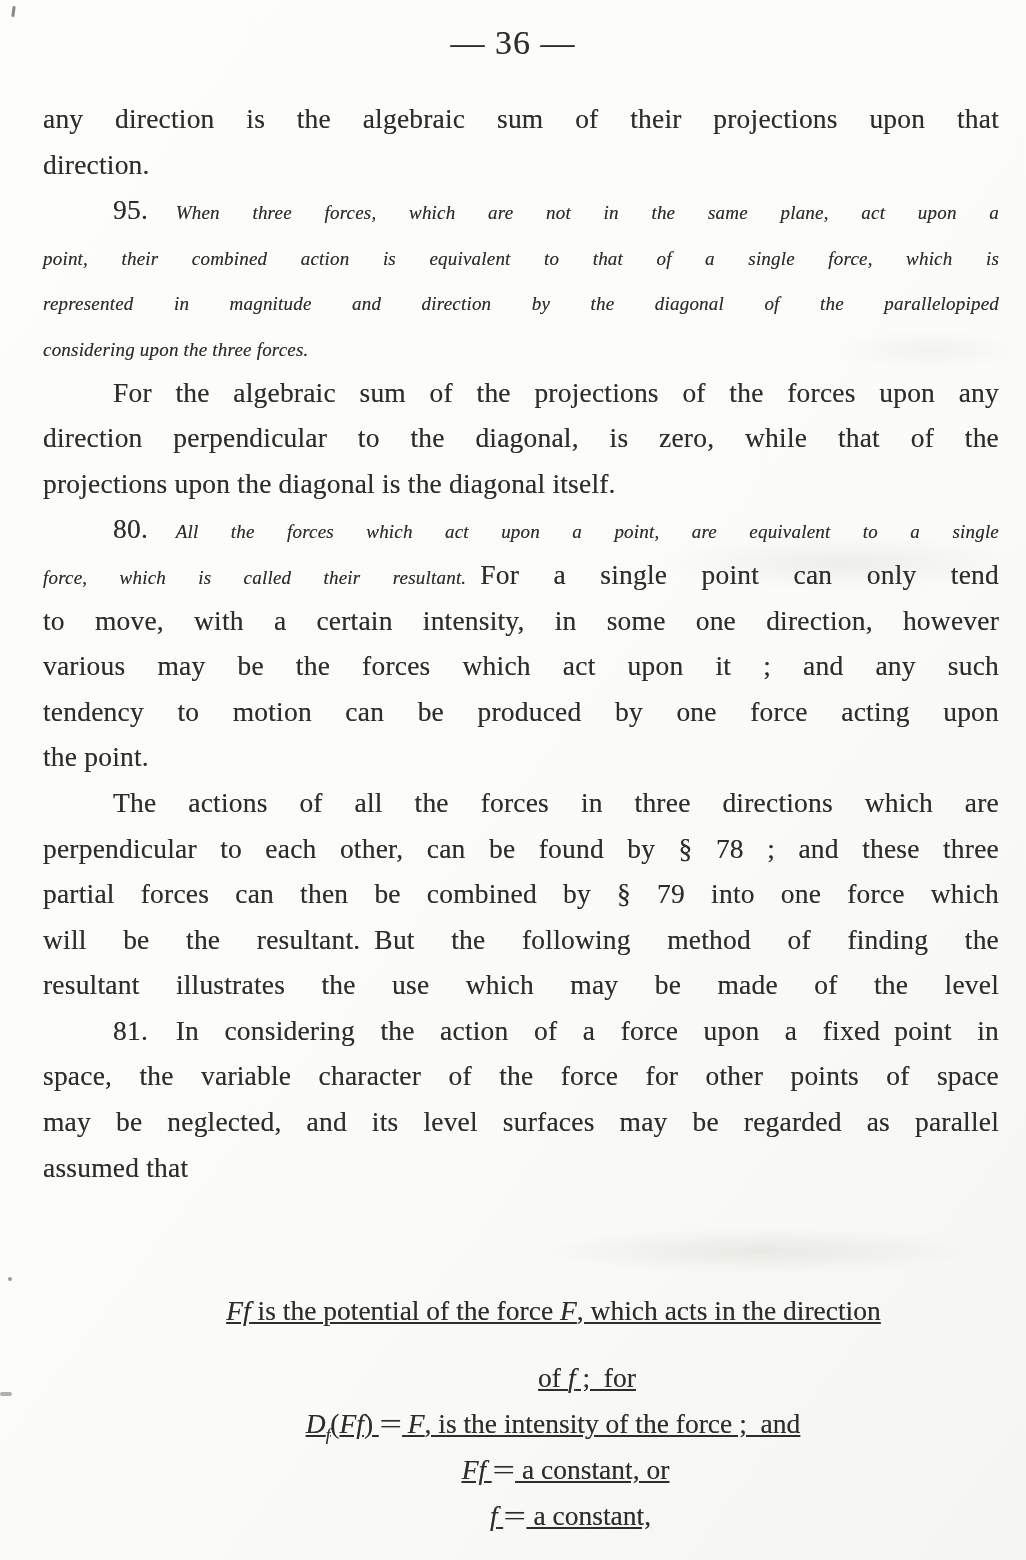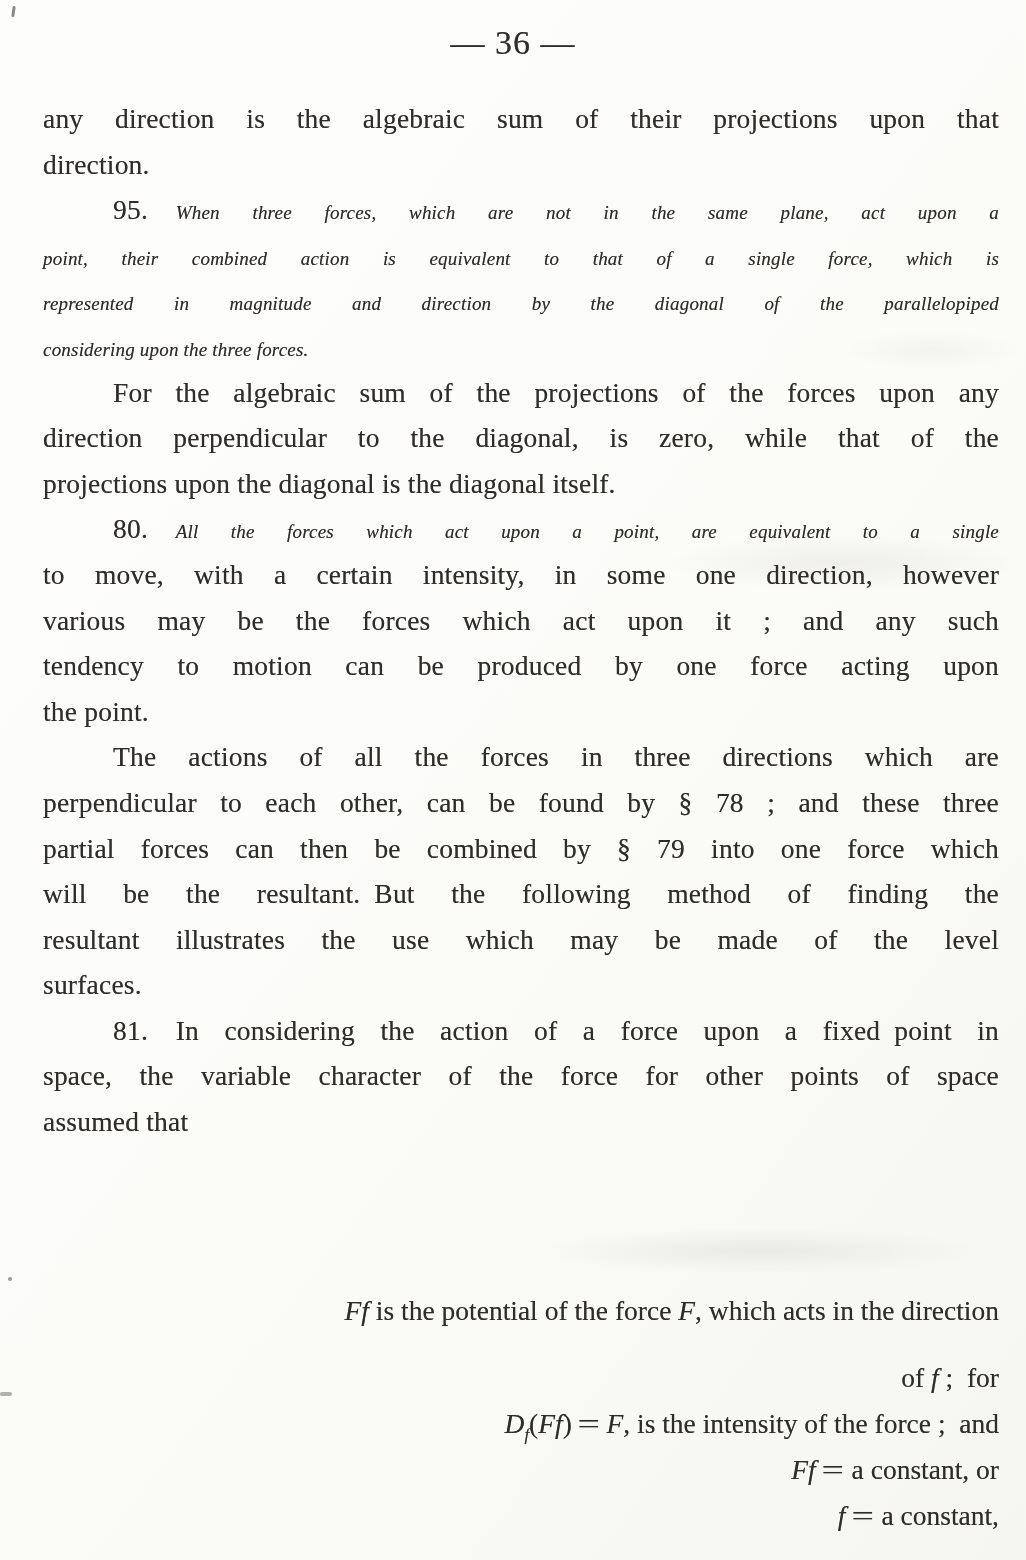--- a/index.html
+++ b/index.html
@@ -20,21 +20,21 @@
   .line {
     height:45.6px; line-height:45.6px; font-size:27.5px;
     letter-spacing:0.2px;
     text-align:justify; text-align-last:justify;
   }
   .line.last { text-align:left; text-align-last:left;font-family:Liberation Serif, serif; }
   .line .i { font-style:italic; font-size:19px; }
   .equation-block { position:absolute; left:43px; top:1288px; width:956px; }
   .eq-line {
     height:46px; line-height:46px; font-size:27.5px;
-    white-space:nowrap; text-align:right;
+    white-space:nowrap; text-align:center;text-decoration:underline;
   }
   .eq-line .i { font-style:italic; }
   .eq-line .sub { font-size:17px; vertical-align:-7px; font-style:italic; }
   .eq-line .eqsign { display:inline-block; transform:scaleX(1.45); padding:0 4px; }
   
   .artifact { position:absolute; pointer-events:none; }
   .smudge1 { left:660px; top:535px; width:360px; height:56px;
     background:radial-gradient(ellipse at center, rgba(125,123,116,0.10), rgba(125,123,116,0) 70%); }
   .smudge2 { left:540px; top:1228px; width:440px; height:46px;
     background:radial-gradient(ellipse at center, rgba(125,123,116,0.12), rgba(125,123,116,0) 70%); }
@@ -63,32 +63,33 @@
       <div class="line"><span class="r">any direction is the algebraic sum of their projections upon that</span></div>
       <div class="line last"><span class="r">direction.</span></div>
       <div class="line" style="text-indent: 70px;"><span class="r">95. </span><span class="i">When three forces, which are not in the same plane, act upon a</span></div>
       <div class="line"><span class="i">point, their combined action is equivalent to that of a single force, which is</span></div>
       <div class="line"><span class="i">represented in magnitude and direction by the diagonal of the parallelopiped</span></div>
       <div class="line last"><span class="i">considering upon the three forces.</span></div>
       <div class="line" style="text-indent: 70px;"><span class="r">For the algebraic sum of the projections of the forces upon any</span></div>
       <div class="line"><span class="r">direction perpendicular to the diagonal, is zero, while that of the</span></div>
       <div class="line last"><span class="r">projections upon the diagonal is the diagonal itself.</span></div>
       <div class="line" style="text-indent: 70px;"><span class="r">80. </span><span class="i">All the forces which act upon a point, are equivalent to a single</span></div>
+      <div class="line"><span class="i">force, which is called their resultant.</span><span class="r"> For a single point can only tend</span></div>
       <div class="line"><span class="r">to move, with a certain intensity, in some one direction, however</span></div>
       <div class="line"><span class="r">various may be the forces which act upon it ; and any such</span></div>
       <div class="line"><span class="r">tendency to motion can be produced by one force acting upon</span></div>
       <div class="line last"><span class="r">the point.</span></div>
       <div class="line" style="text-indent: 70px;"><span class="r">The actions of all the forces in three directions which are</span></div>
       <div class="line"><span class="r">perpendicular to each other, can be found by § 78 ; and these three</span></div>
       <div class="line"><span class="r">partial forces can then be combined by § 79 into one force which</span></div>
       <div class="line"><span class="r">will be the resultant. But the following method of finding the</span></div>
       <div class="line"><span class="r">resultant illustrates the use which may be made of the level</span></div>
-      <div class="line last"><span class="r">surfaces.</span></div>
       <div class="line" style="text-indent: 70px;"><span class="r">81. In considering the action of a force upon a fixed point in</span></div>
       <div class="line"><span class="r">space, the variable character of the force for other points of space</span></div>
+      <div class="line"><span class="r">may be neglected, and its level surfaces may be regarded as parallel</span></div>
       <div class="line last"><span class="r">assumed that</span></div>
     </div>
 
   <div class="equation-block">
       <div class="eq-line" style="padding-left: 65px;"><span class="i">Ff</span><span class="r"> is the potential of the force </span><span class="i">F</span><span class="r">, which acts in the direction</span></div>
       <div class="eq-line" style="padding-left: 132px; margin-top: 21px;"><span class="r">of </span><span class="i">f</span><span class="r"> ; for</span></div>
       <div class="eq-line" style="padding-left: 64px;"><span class="i">D</span><span class="i sub">f</span><span class="r">(</span><span class="i">Ff</span><span class="r">) </span><span class="r eqsign">=</span><span class="r"> </span><span class="i">F</span><span class="r">, is the intensity of the force ; and</span></div>
       <div class="eq-line" style="padding-left: 89px;"><span class="i">Ff</span><span class="r"> </span><span class="r eqsign">=</span><span class="r"> a constant, or</span></div>
       <div class="eq-line" style="padding-left: 99px;"><span class="i">f</span><span class="r"> </span><span class="r eqsign">=</span><span class="r"> a constant,</span></div>
     </div>

